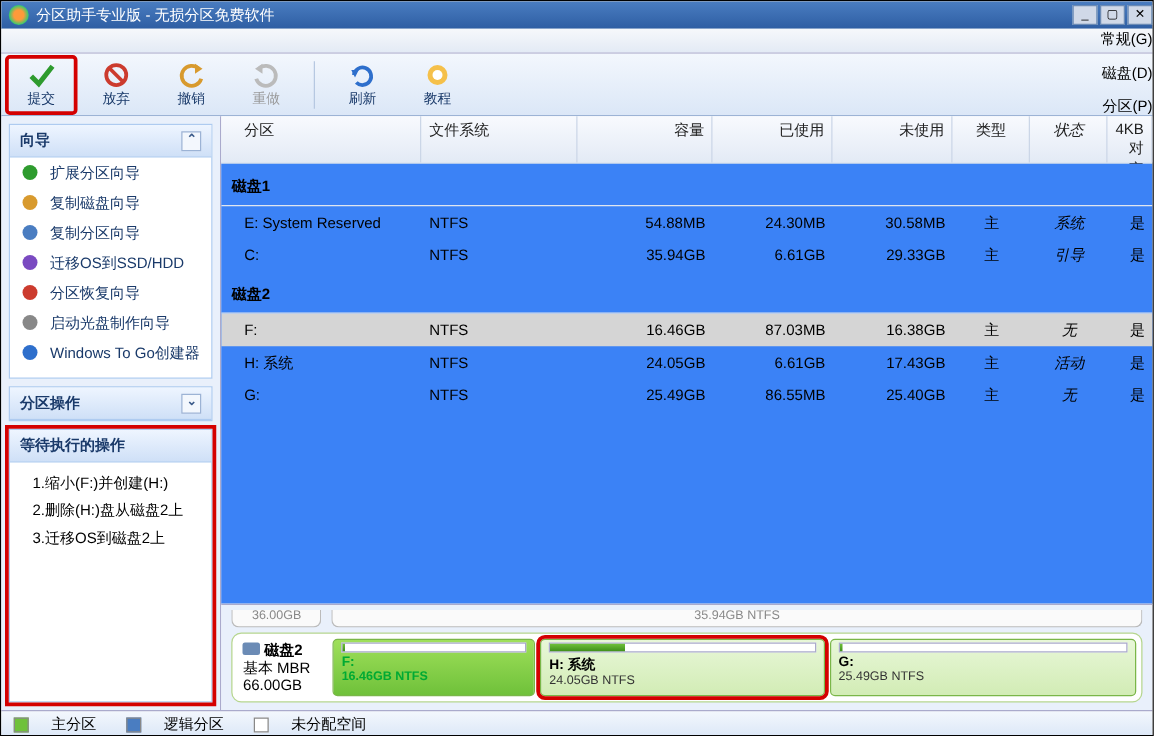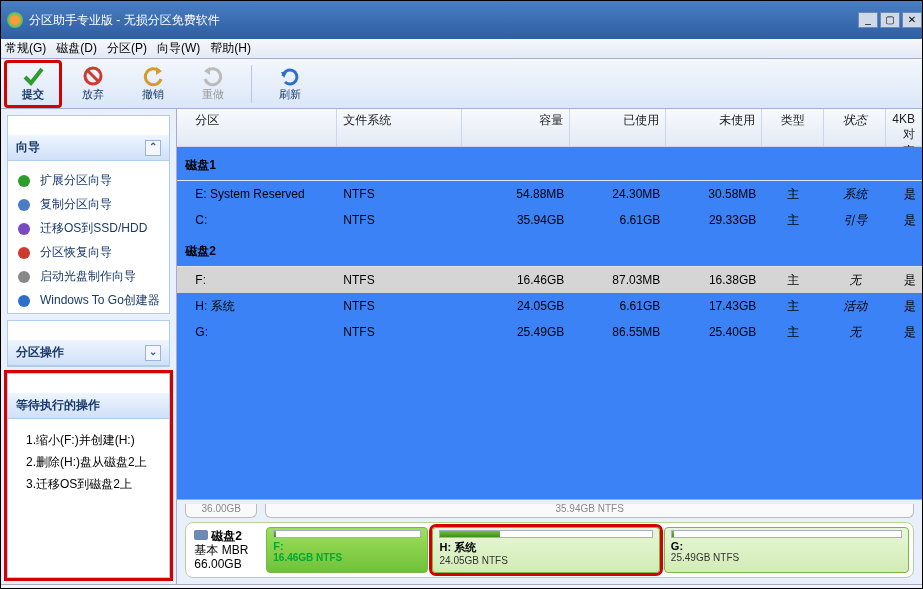--- a/index.html
+++ b/index.html
@@ -1,44 +1,44 @@
 <!DOCTYPE html>
 <html><head>
 <meta charset="utf-8">
 <style>
 * { box-sizing: border-box; margin: 0; padding: 0; font-family: "Microsoft YaHei", Tahoma, sans-serif; font-size: 12px; }
 body { background: #fff; width: 923px; height: 589px; overflow: hidden; border: 1px solid #000; position: relative; }
 
 
-.titlebar { height: 38px; background: linear-gradient(#4a7dc1, #2e5ea3); color: #fff; display: flex; align-items: center; padding-left: 6px; }
+.titlebar { height: 22px; background: linear-gradient(#4a7dc1, #2e5ea3); color: #fff; display: flex; align-items: center; padding-left: 6px; }
 .titlebar .icon-app { width: 16px; height: 16px; background: radial-gradient(circle, #ff9a3a 35%, #2ecc71 70%); border-radius: 50%; margin-right: 6px; }
 .titlebar .wincontrols { margin-left: auto; display: flex; gap: 2px; }
 .titlebar .wincontrols button { width: 20px; height: 16px; background: #d0d9e8; border: 1px solid #6b8bb5; font-size: 10px; line-height: 12px; text-align: center; padding: 0; }
 
 
-.menubar { height: 20px; background: linear-gradient(#f6f8fb,#e3eaf5); border-bottom: 1px solid #aac; display: flex; align-items: center; padding-left: 4px; gap: 10px; }
+.menubar { height: 20px; background: linear-gradient(#f6f8fb,#e3eaf5); border-bottom: 1px solid #aac; display: flex; align-items: flex-end; padding-left: 4px; gap: 10px; flex-direction: column; }
 .menubar span { cursor: default; }
 
 
 .toolbar { height: 50px; background: linear-gradient(#f3f7fd,#dbe7f7); border-bottom: 1px solid #9cb3d5; display: flex; align-items: center; padding-left: 4px; gap: 4px; }
 .tbtn { display: flex; flex-direction: column; align-items: center; justify-content: center; width: 56px; height: 46px; cursor: pointer; border-radius: 3px; }
 .tbtn .icon { width: 22px; height: 22px; display: flex; align-items: center; justify-content: center; }
 .tbtn span { font-size: 11px; color: #1a3a6a; }
 .tbsep { width: 1px; height: 38px; background: #b6c8e1; margin: 0 6px; }
 .tbtn.disabled span { color: #999; }
-.redbox { outline: 3px solid #d40000; outline-offset: -2px; font-weight: bold; }
+.redbox { outline: 3px solid #d40000; outline-offset: -2px; }
 
 
 .main { display: flex; height: calc(589px - 22px - 20px - 50px - 22px); }
 .leftcol { width: 214px; background: #e9f0fb; border-right: 1px solid #aac; padding: 6px; display: flex; flex-direction: column; gap: 6px; overflow: hidden; }
 .panel { border: 1px solid #aecbf0; background: #fff; }
-.panelhead { height: 26px; background: linear-gradient(#eef5ff,#cfe0f7); border-bottom: 1px solid #aecbf0; display: flex; align-items: center; padding: 0 8px; font-weight: bold; color: #1a3a6a; margin-top: 19px; }
+.panelhead { height: 26px; background: linear-gradient(#eef5ff,#cfe0f7); border-bottom: 1px solid #aecbf0; display: flex; align-items: center; padding: 0 8px; font-weight: bold; color: #1a3a6a; }
 .panelhead .chev { margin-left: auto; width: 16px; height: 16px; border: 1px solid #9cb3d5; background: #f3f7fd; text-align: center; line-height: 12px; font-size: 10px; color: #3a5a8a; }
 .panel ul { list-style: none; padding: 4px 0; }
-.panel li { display: flex; align-items: flex-end; height: 24px; padding: 0 8px; gap: 8px; cursor: pointer; color: #1a3a6a; }
+.panel li { display: flex; align-items: flex-start; height: 24px; padding: 0 8px; gap: 8px; cursor: pointer; color: #1a3a6a; }
 .panel li .wi { width: 16px; height: 16px; }
 .pendingpanel { flex: 1; outline: 3px solid #d40000; }
 .pendingpanel ol { list-style: none; padding: 8px 10px; }
 .pendingpanel li { height: 22px; color: #000000; }
 
 .rightcol { flex: 1; display: flex; flex-direction: column; }
 
 
 .gridhead { height: 38px; background: linear-gradient(#f8fafe,#e3eaf5); border-bottom: 1px solid #cbd6e7; display: flex; }
 .gridhead > div { border-right: 1px solid #cbd6e7; padding: 3px 6px; color: #222; }
@@ -143,39 +143,56 @@
   <div class="tbsep"></div>
   <div class="tbtn">
     <div class="icon">
         <svg width="22" height="22">
           <path d="M4 11 A7 7 0 1 1 6 17" fill="none" stroke="#2e6fcc" stroke-width="3"></path>
           <polygon points="2,7 8,7 5,13" fill="#2e6fcc"></polygon>
         </svg>
       </div>
     <span>刷新</span>
   </div>
+  <div class="tbtn">
+    <div class="icon">
+        <svg width="22" height="22">
+          <circle cx="11" cy="11" r="8" fill="#f5c04a"></circle>
+          <circle cx="11" cy="11" r="4" fill="#fff"></circle>
+        </svg>
+      </div>
+    <span>教程</span>
+  </div>
 </div>
 
 <div class="main">
 
   <div class="leftcol">
 
     <div class="panel">
       <div class="panelhead">
         <span>向导</span>
         <div class="chev">⌃</div>
       </div>
       <ul id="wizard-list">
           <li>
             <span class="wi">
               <svg width="16" height="16">
                 <circle cx="8" cy="8" r="6" fill="#2e9b2e"></circle>
               </svg>
             </span>
             <span>扩展分区向导</span>
+          </li>
+          <li>
+            <span class="wi">
+              <svg width="16" height="16">
+                <circle cx="8" cy="8" r="6" fill="#d89a2e"></circle>
+              </svg>
+            </span>
+            <span>复制磁盘向导</span>
           </li>
           <li>
             <span class="wi">
               <svg width="16" height="16">
                 <circle cx="8" cy="8" r="6" fill="#4a7dc1"></circle>
               </svg>
             </span>
             <span>复制分区向导</span>
           </li>
           <li>

